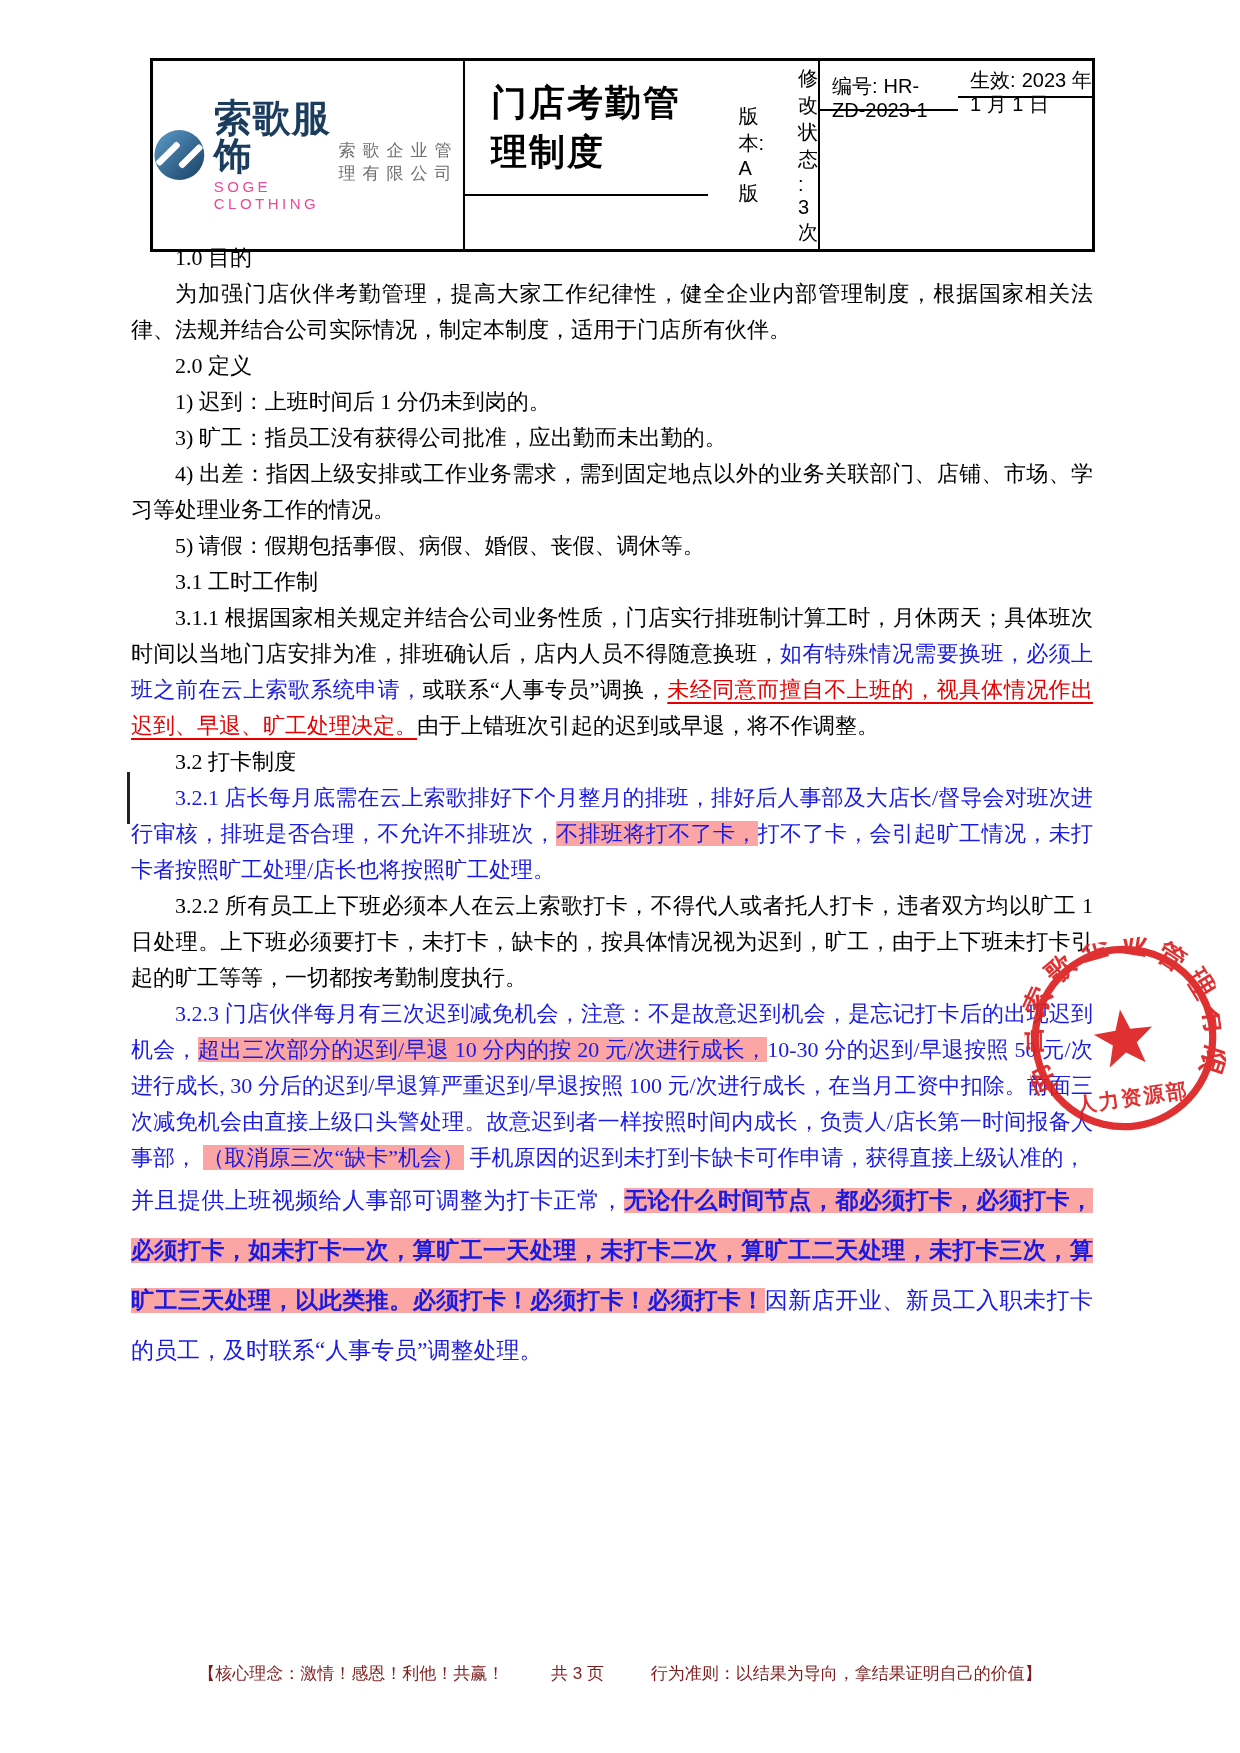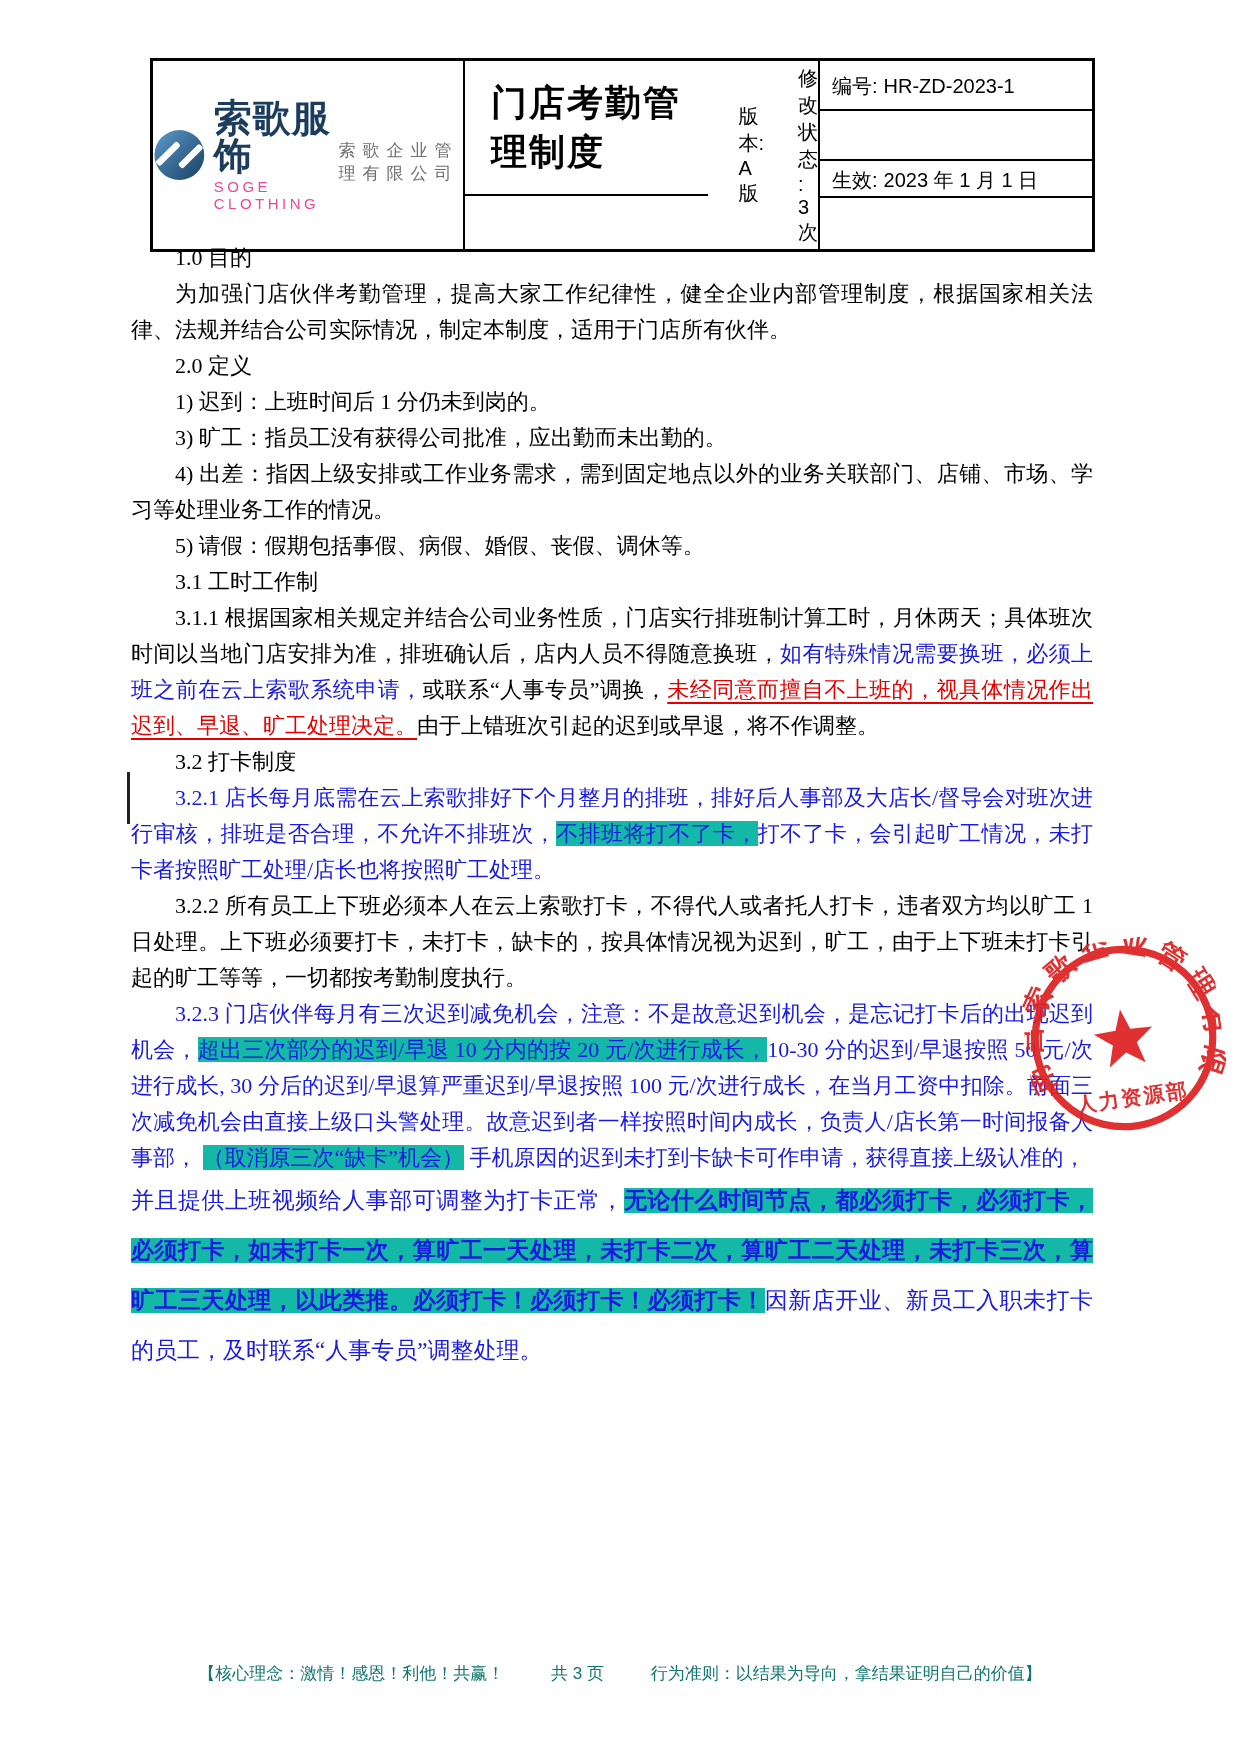--- a/index.html
+++ b/index.html
@@ -14,54 +14,54 @@
   .logo-cell{width:312px;border-right:2px solid #000;display:flex;flex-direction:row;
              align-items:center;justify-content:center;}
   .logo-row{display:flex;align-items:center;gap:8px;}
   .brand-cn{font-size:38px;font-weight:bold;color:#1c3c5e;letter-spacing:1px;line-height:1;}
   .brand-en{font-size:15px;font-weight:normal;color:#ec4899;letter-spacing:3.5px;margin-top:3px;}
   .logo-company{margin-top:14px;font-size:17px;color:#6f6f6f;letter-spacing:7px;}
   .mid-cell{width:355px;border-right:2px solid #000;display:flex;}
   .doc-title{height:135px;border-bottom:2px solid #000;display:flex;align-items:center;
              padding-left:26px;font-size:36px;font-weight:bold;letter-spacing:2px;box-sizing:border-box;}
   .version-row{flex:1;display:flex;align-items:center;padding-left:30px;font-size:20px;gap:34px;}
-  .right-cell{flex:1;display:flex;flex-direction:column;}
+  .right-cell{flex:1;display:flex;flex-direction:row;}
   .meta-row{box-sizing:border-box;padding:0 0 0 12px;font-size:20px;display:block;
             border-bottom:2px solid #000;line-height:24px;}
   .meta-row:nth-child(1){height:50px;padding-top:13px;}
   .meta-row:nth-child(2){height:50px;}
   .meta-row:nth-child(3){height:37px;padding-top:7px;}
   .meta-row:nth-child(4){flex:1;border-bottom:none;padding-top:6px;padding-right:4px;}
   .meta-val{margin-left:6px;}
 
   
   #doc-body{position:absolute;left:131px;top:240px;width:962px;font-size:22px;
             line-height:36px;text-align:justify;}
   #doc-body p{margin:0;}
   p.indent{text-indent:2em;}
   p.gap-lg{margin-top:36px;}
   p.gap-sm{margin-top:16px;}
   p.big{margin-top:8px;line-height:50px;font-size:23px;}
   .c-blue{color:#1a1ae0;}
   .c-red{color:#e50000;}
   .u{text-decoration:underline;text-decoration-color:#e50000;text-underline-offset:5px;}
-  .hl{background:#14b8a6;}
+  .hl{background:#fca5a5;}
   .bold{font-weight:bold;}
 
   
   .change-bar{position:absolute;left:127px;top:772px;width:3px;height:52px;background:#222;}
 
   
   .stamp{position:absolute;left:1026px;top:940px;width:196px;height:196px;
          transform:rotate(-8deg);opacity:.93;pointer-events:none;}
   .stamp text{font-family:"Liberation Sans","DejaVu Sans",sans-serif;font-weight:bold;}
 
   
   .footer{position:absolute;left:0;top:1662px;width:100%;text-align:center;
-          font-family:"Liberation Sans","DejaVu Sans",sans-serif;font-size:17px;color:#0f766e;}
+          font-family:"Liberation Sans","DejaVu Sans",sans-serif;font-size:17px;color:#7f1d1d;}
   .footer span{margin:0 0;}
   .footer .mid{margin:0 42px;}
 </style>
 </head>
 <body>
 
 <div class="page">
 
   <div class="doc-table">
     <div class="cell logo-cell">

